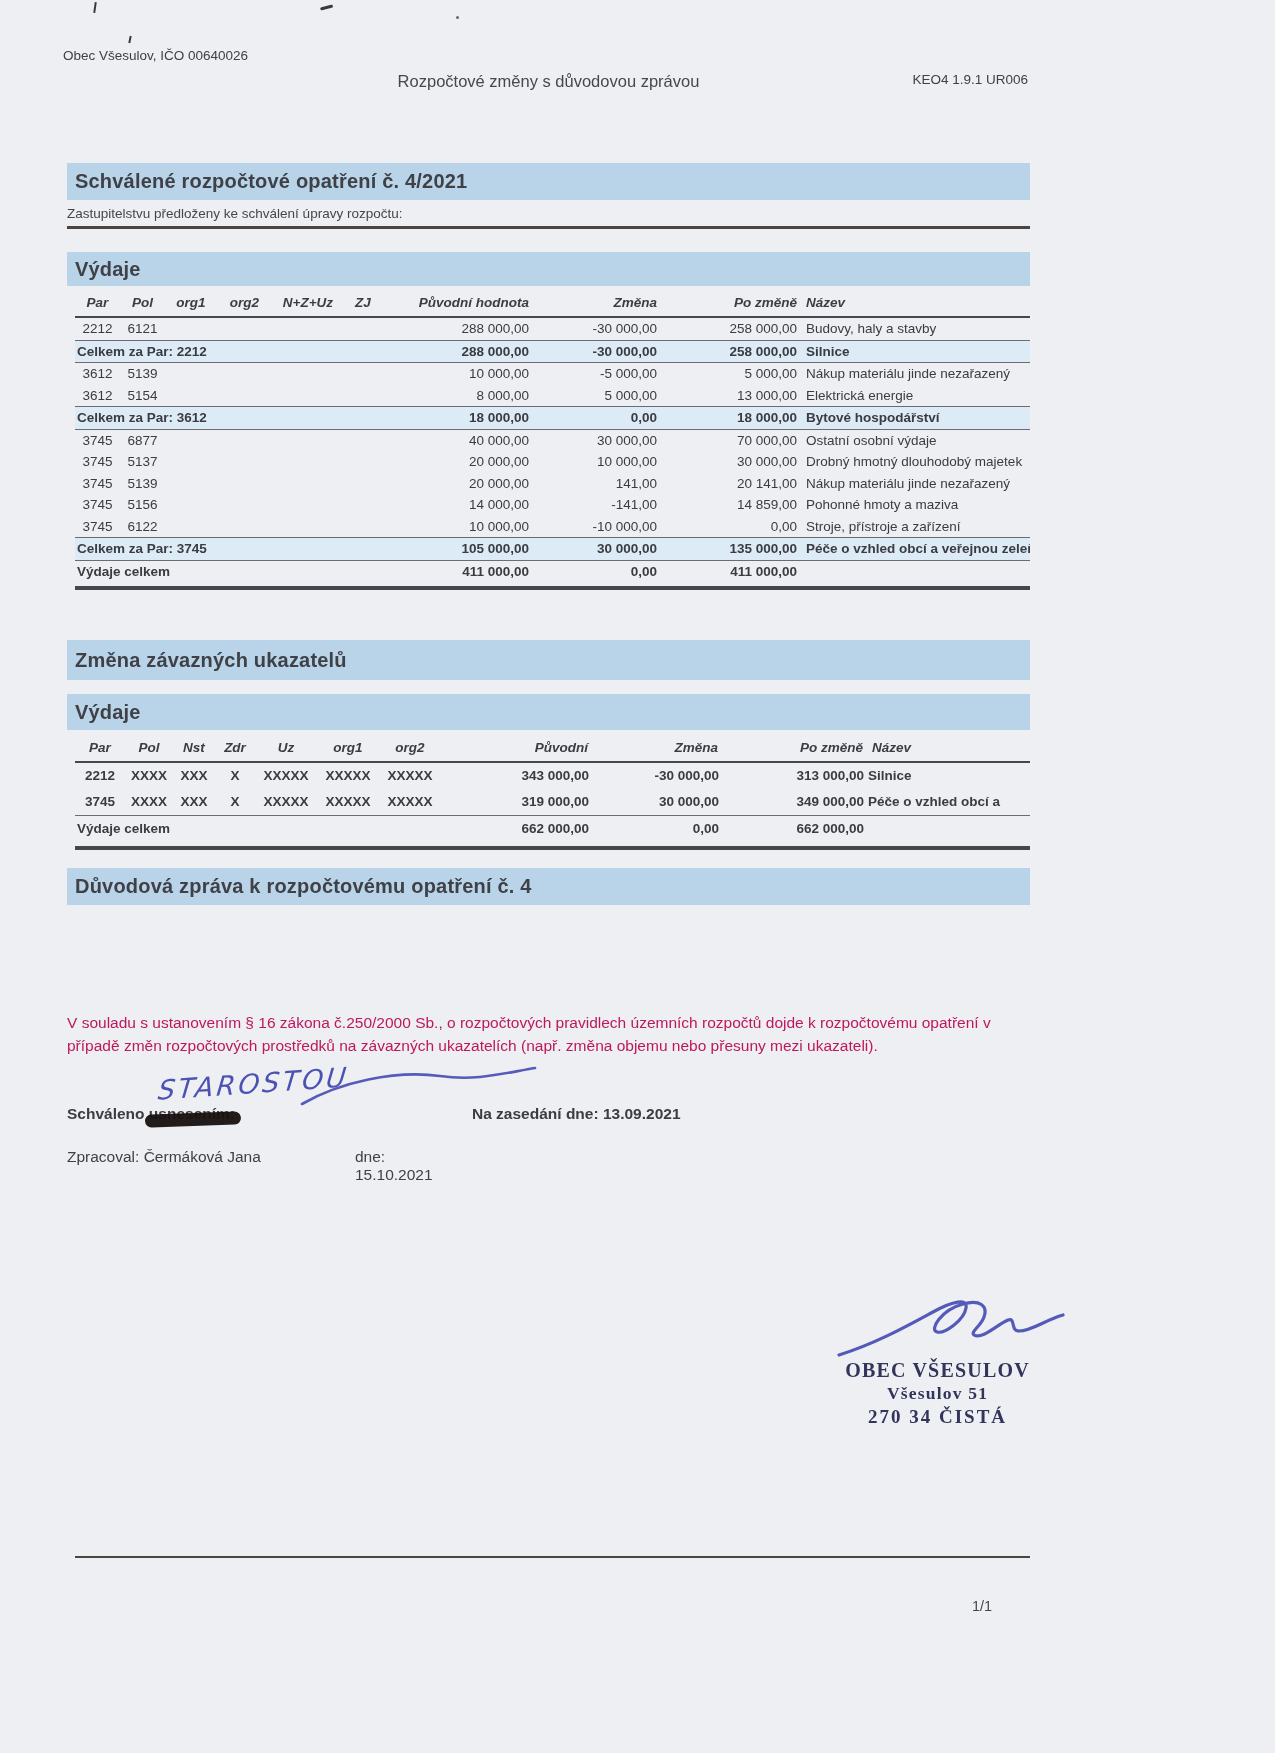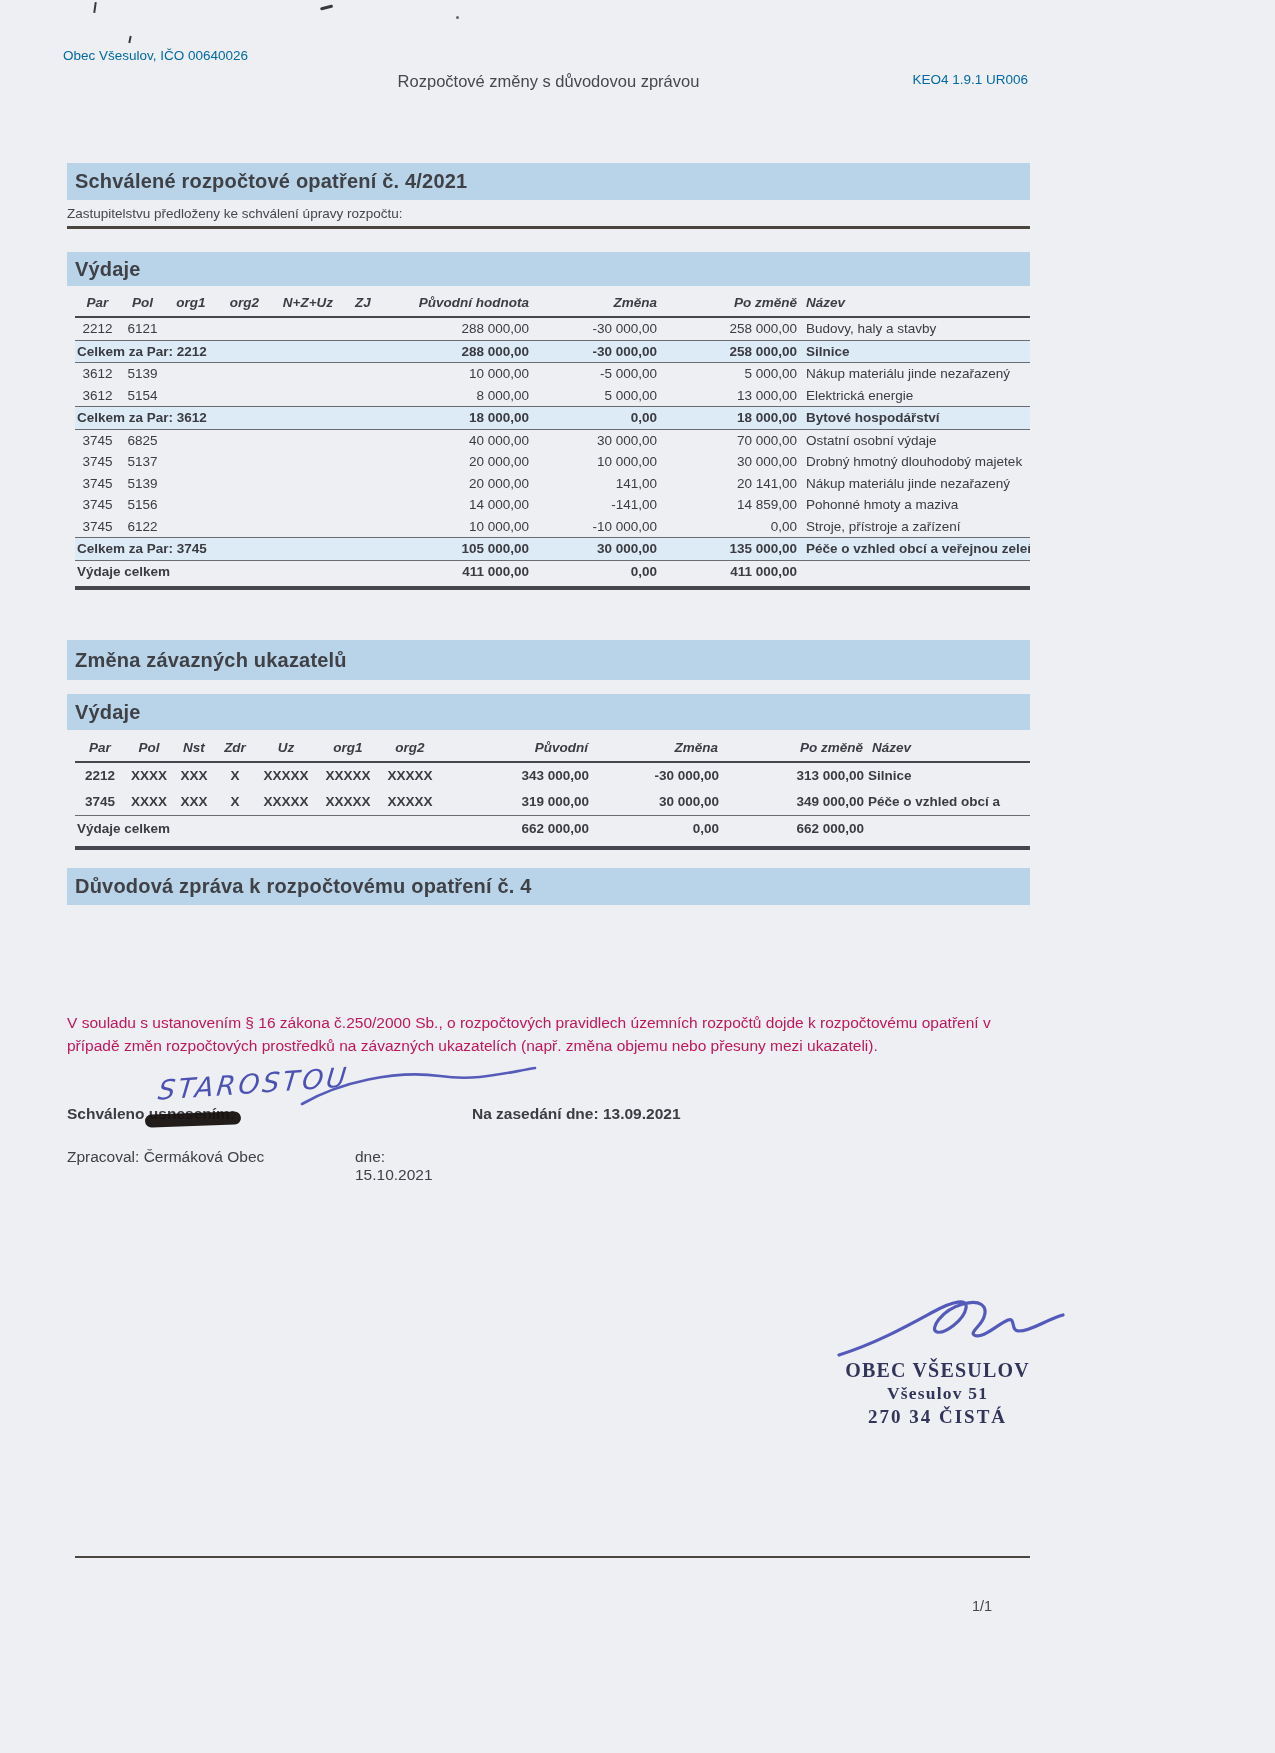--- a/index.html
+++ b/index.html
@@ -15,21 +15,21 @@
   .page{
     position:relative;
     width:1275px;height:1753px;
     background:#edeff3;
     font-family:"Liberation Sans",sans-serif;
     color:var(--txt);
     overflow:hidden;
     margin:0 auto;
   }
   .abs{position:absolute;}
-  .hdr-small{font-size:13.5px;color:#0369a1;}
+  .hdr-small{font-size:13.5px;color:#404040;}
   .doc-title{left:67px;top:72px;width:963px;text-align:center;font-size:16.5px;color:#47474d;}
   .banner{
     left:67px;width:963px;
     background:var(--banner);
     color:#3f4147;font-weight:700;font-size:20px;
     display:flex;align-items:center;padding-left:8px;
     letter-spacing:.2px;
   }
   .rule{left:67px;width:963px;height:2.5px;background:var(--rule);}
   .subtitle{left:67px;top:206px;font-size:13.5px;color:#46464c;}
@@ -173,21 +173,21 @@
           </tr>
           <tr class="row-subtotal">
             <td class="lead" colspan="6">Celkem za Par: 3612</td>
             <td class="num">18 000,00</td>
             <td class="num">0,00</td>
             <td class="num">18 000,00</td>
             <td class="nazev">Bytové hospodářství</td>
           </tr>
           <tr class="row-data">
             <td class="code">3745</td>
-            <td class="code">6825</td>
+            <td class="code">6877</td>
             <td class="code"></td>
             <td class="code"></td>
             <td class="code"></td>
             <td class="code"></td>
             <td class="num">40 000,00</td>
             <td class="num">30 000,00</td>
             <td class="num">70 000,00</td>
             <td class="nazev">Ostatní osobní výdaje</td>
           </tr>
           <tr class="row-data">
@@ -335,21 +335,21 @@
     <span>Schváleno </span><span class="struck"><span>usnesením:</span><span class="marker"></span></span>
     <span class="session">Na zasedání dne: 13.09.2021</span>
   </div>
 
   <div class="abs handwriting">STAROSTOU</div>
   <svg class="abs hand-tail" width="250" height="55" viewBox="0 0 250 55">
     <path d="M2,42 C40,20 95,8 140,14 C175,19 200,12 235,6" fill="none" stroke="#3b41ae" stroke-width="2.6" stroke-linecap="round" opacity="0.85"></path>
   </svg>
 
   <div class="abs prepared">
-    <span>Zpracoval: Čermáková Obec</span>
+    <span>Zpracoval: Čermáková Jana</span>
     <span class="date">dne: 15.10.2021</span>
   </div>
 
   <svg class="abs signature" width="235" height="72" viewBox="0 0 235 72">
     <path d="M4,62 C42,50 74,32 98,19 C118,8 133,5 131,15 C129,27 110,41 102,39 C94,37 106,17 128,11 C145,6 153,13 149,24 C146,33 135,39 139,42 C147,47 163,31 173,27 C181,24 175,38 184,38 C197,38 210,27 228,22" fill="none" stroke="#3f45b2" stroke-width="3.2" stroke-linecap="round" stroke-linejoin="round" opacity="0.88"></path>
   </svg>
   <div class="abs stamp">
     <div class="l1">OBEC VŠESULOV</div>
     <div class="l2">Všesulov 51</div>
     <div class="l3">270 34 ČISTÁ</div>

